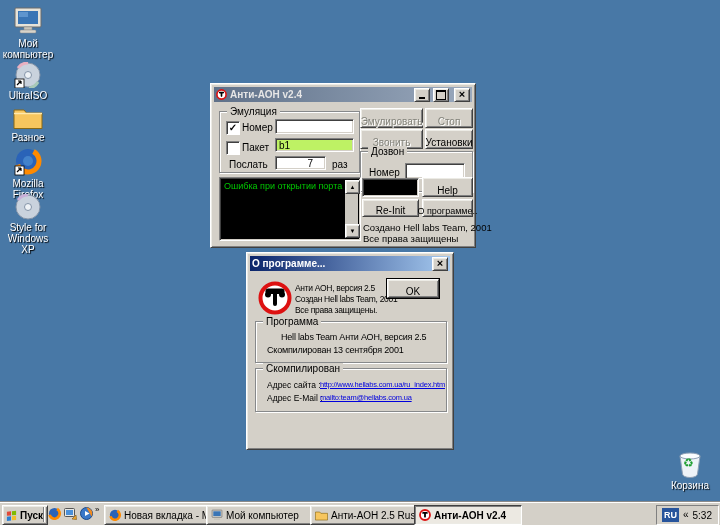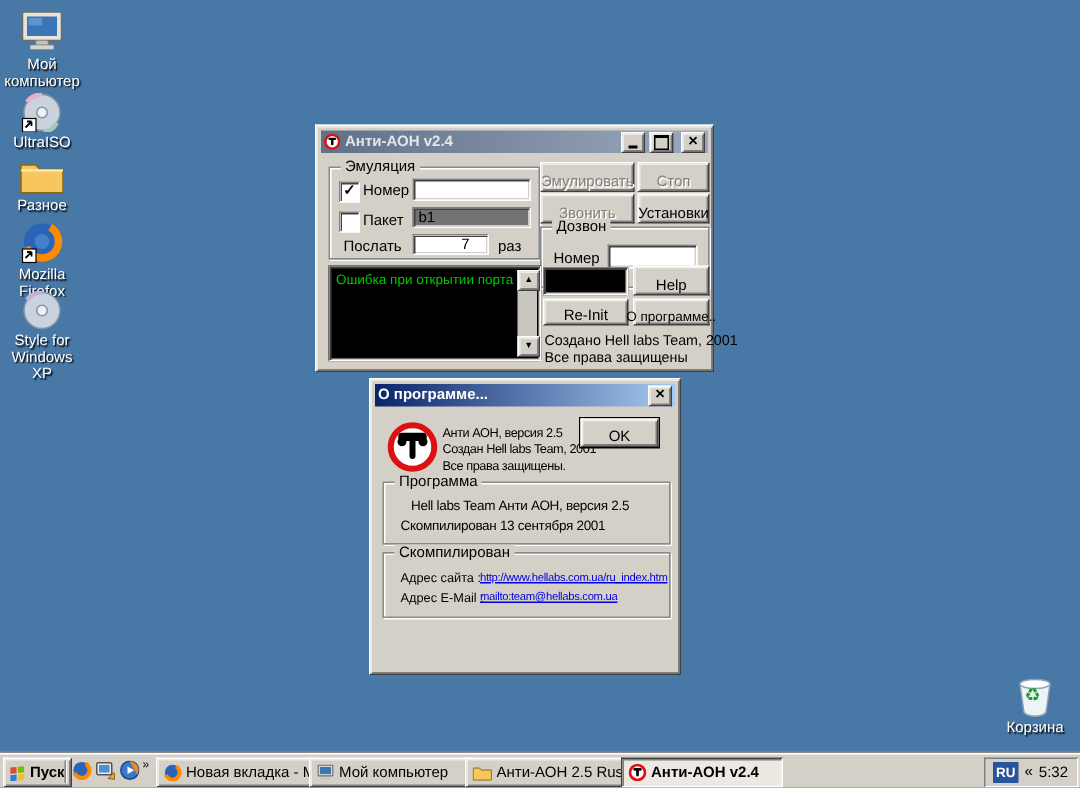--- a/index.html
+++ b/index.html
@@ -164,21 +164,21 @@
 
     <div class="grp" style="left:8px;top:27px;width:139px;height:60px">
       <span class="lbl">Эмуляция</span>
       <span class="cb" style="left:6px;top:9px">
         <span>✓</span>
       </span>
       <span class="lab" style="left:22px;top:10px">Номер</span>
       <input class="field" style="left: 55px; top: 7px; width: 79px; height: 15px;" value="">
       <span class="cb" style="left:6px;top:29px"></span>
       <span class="lab" style="left:22px;top:30px">Пакет</span>
-      <input class="field" style="left: 55px; top: 26px; width: 79px; height: 14px; background: #737373;" value="b1">
+      <input class="field" style="left: 55px; top: 26px; width: 79px; height: 14px; background: #bef264;" value="b1">
       <span class="lab" style="left:9px;top:47px">Послать</span>
       <input class="field" style="left: 55px; top: 44px; width: 51px; height: 14px; text-align: right; padding-right: 12px;" value="7">
       <span class="lab" style="left:112px;top:47px">раз</span>
     </div>
 
     <div class="btn raised disabled" style="left:149px;top:24px;width:61px;height:18px">
       <span>Эмулировать</span>
       </div>
     <div class="btn raised disabled" style="left:214px;top:24px;width:46px;height:18px">
       <span>Стоп</span>
@@ -247,21 +247,21 @@
     <span class="lab" style="left:48px;top:52px;font-size:8.5px;letter-spacing:-0.3px">Все права защищены.</span>
 
     <div style="position:absolute;left:139px;top:25px;width:54px;height:21px;border:1px solid #000;box-sizing:border-box">
       <div class="btn raised" style="left:0;top:0;right:0;bottom:0">
         <span>OK</span>
         </div>
     </div>
 
     <div class="grp" style="left:8px;top:68px;width:190px;height:40px">
       <span class="lbl">Программа</span>
-      <span class="lab" style="left:18px;top:10px;font-size:9px;letter-spacing:-0.2px">Hell labs Team  Анти АОН, версия 2.5</span>
+      <span class="lab" style="left:25px;top:10px;font-size:9px;letter-spacing:-0.2px">Hell labs Team  Анти АОН, версия 2.5</span>
       <span class="lab" style="left:11px;top:23px;font-size:9px;letter-spacing:-0.2px">Скомпилирован 13 сентября 2001</span>
     </div>
 
     <div class="grp" style="left:8px;top:115px;width:190px;height:42px">
       <span class="lbl">Скомпилирован</span>
       <span class="lab" style="left:11px;top:11px;font-size:8.5px">Адрес сайта :</span>
       <a class="lnk lab" style="left:64px;top:11px;font-size:7.5px;letter-spacing:-0.2px">http://www.hellabs.com.ua/ru_index.htm</a>
       <span class="lab" style="left:11px;top:24px;font-size:8.5px">Адрес E-Mail :</span>
       <a class="lnk lab" style="left:64px;top:24px;font-size:7.5px;letter-spacing:-0.2px">mailto:team@hellabs.com.ua</a>
     </div>

